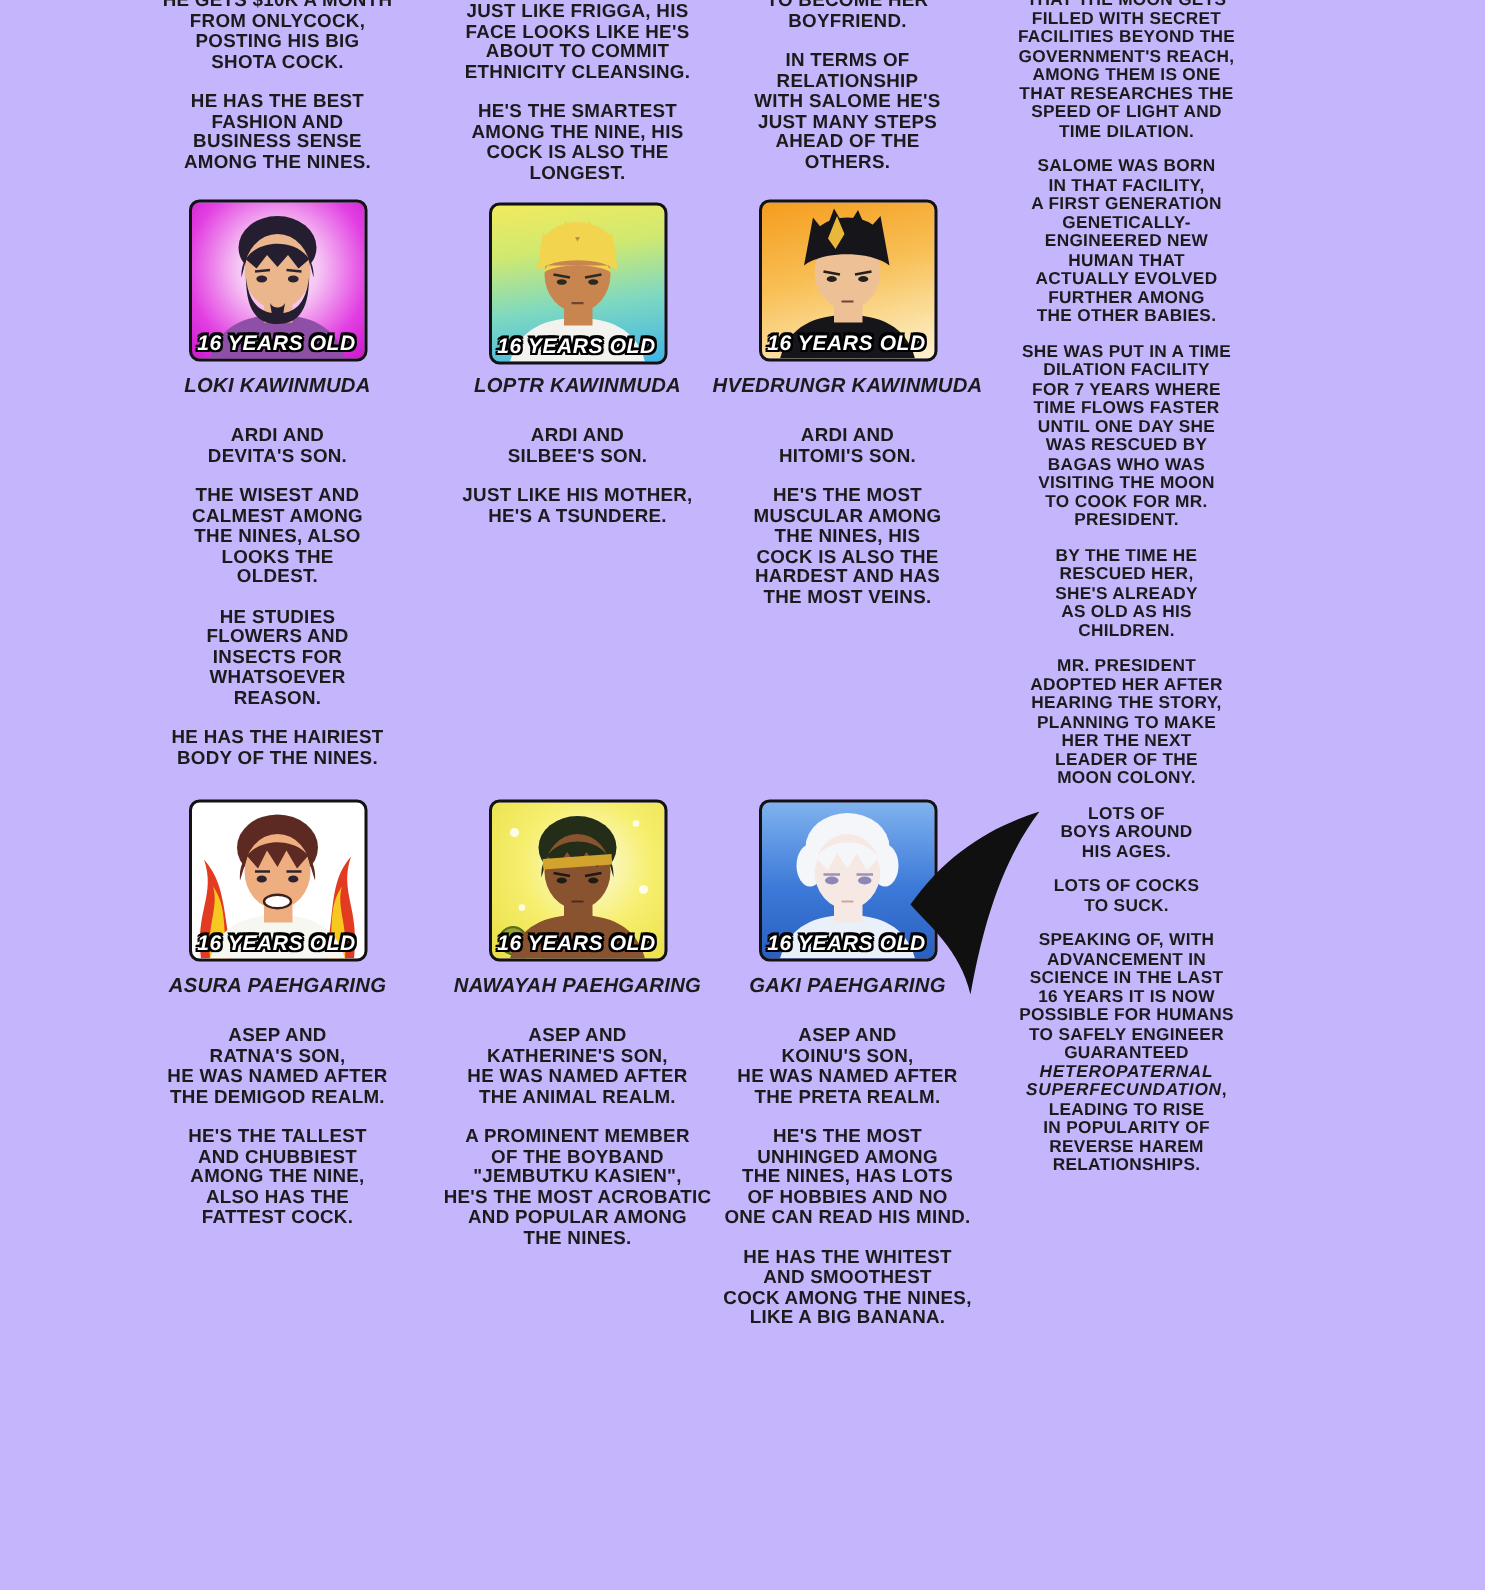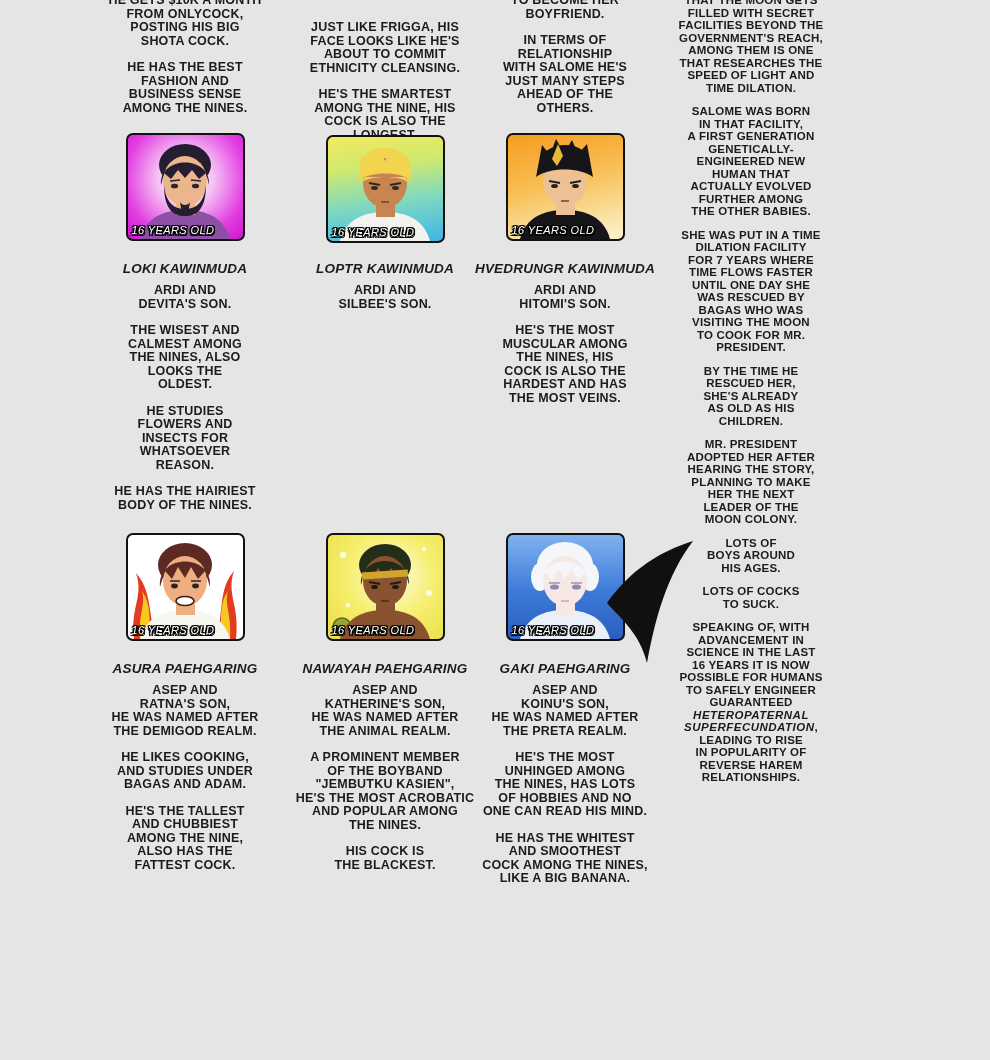--- a/index.html
+++ b/index.html
@@ -1,54 +1,54 @@
 <!DOCTYPE html>
 <html><head>
 <meta charset="utf-8">
 <style>
   html,body{margin:0;padding:0;background:#fff;}
   #canvas{
-    position:relative;width:990px;height:1060px;background:#e5e5e5;
+    position:relative;width:990px;height:1060px;background:#c4b5fd;
     overflow:hidden;
     font-family:"Liberation Sans","DejaVu Sans",sans-serif;
     color:#1b1b1b;
   }
   .col{position:absolute;top:0;height:1060px;}
   #col1{left:78px;width:214px;}
   #col2{left:275px;width:220px;}
   #col3{left:454px;width:222px;}
   #col4{left:662px;width:178px;}
 
   .blk{position:absolute;left:0;right:0;}
   
-  .b-top1{top:-6px;}   .b-top2{top:21px;}
+  .b-top1{top:-6px;}   .b-top2{top:1px;}
   .b-port1{top:133px;} .b-port1b{top:135px;}
   .b-name1{top:249px;}
   .b-mid{top:284px;}
   .b-port2{top:533px;}
   .b-name2{top:649px;}
   .b-bot{top:684px;}
   .b-flow{top:-6px;}
 
   .txt{text-align:center;font-weight:bold;}
   .txt p{white-space:pre-line;margin:0 0 13px;font-size:12.5px;line-height:13.5px;letter-spacing:.2px;}
   #col4 .txt p{font-size:11.5px;line-height:12.5px;margin:0 0 11px;}
   #col4 .gap-big{margin-top:11px;}
   .emph{font-style:italic;letter-spacing:.5px;}
 
-  .cname{text-align:center;font-weight:bold;font-style:italic;font-size:13.5px;letter-spacing:.2px;line-height:16px;margin-top:12px;}
+  .cname{text-align:center;font-weight:bold;font-style:italic;font-size:13.5px;letter-spacing:.2px;line-height:16px;}
 
   .pframe{
     width:115px;height:104px;margin:0 auto;position:relative;
     border:2.5px solid #121212;border-radius:7px;overflow:hidden;
   }
   .pframe svg{position:absolute;left:0;top:0;width:100%;height:100%;}
   .badge{
     position:absolute;left:4px;bottom:3px;z-index:3;
-    font-weight:normal;font-style:italic;font-size:11px;letter-spacing:.4px;color:#fff;
+    font-weight:bold;font-style:italic;font-size:14px;letter-spacing:.4px;color:#fff;
     text-shadow:-1.5px -1.5px 0 #000,1.5px -1.5px 0 #000,-1.5px 1.5px 0 #000,1.5px 1.5px 0 #000,0 1.5px 0 #000,0 -1.5px 0 #000,1.5px 0 0 #000,-1.5px 0 0 #000;
     white-space:nowrap;
   }
   
   .bg-loki{background:radial-gradient(circle at 50% 42%,#fdeffd 0%,#f6c6f4 32%,#e23fe2 72%,#cc17cc 100%);}
   .bg-loptr{background:linear-gradient(172deg,#f2ea5e 0%,#cfe970 30%,#7fd9c0 62%,#3fb4e8 100%);}
   .bg-hved{background:linear-gradient(165deg,#f59d1e 0%,#f8bf55 45%,#fbe3a8 82%,#fdf2d0 100%);}
   .bg-asura{background:#ffffff;}
   .bg-nawayah{background:radial-gradient(circle at 55% 40%,#fdfbe8 0%,#f6ef6f 48%,#e9de44 100%);}
   .bg-gaki{background:linear-gradient(180deg,#7fb2ef 0%,#3c79d8 55%,#2a5fc0 100%);}
@@ -132,23 +132,20 @@
         <span class="badge">16 YEARS OLD</span>
       </div>
     </div>
     <div class="blk b-name2 cname">ASURA PAEHGARING</div>
 
     <div class="blk b-bot txt">
       <p>ASEP AND
 RATNA'S SON,
 HE WAS NAMED AFTER
 THE DEMIGOD REALM.</p>
-      <p>HE LIKES COOKING,
-AND STUDIES UNDER
-BAGAS AND ADAM.</p>
       <p>HE'S THE TALLEST
 AND CHUBBIEST
 AMONG THE NINE,
 ALSO HAS THE
 FATTEST COCK.</p>
     </div>
   </div>
 
   <div class="col" id="col2">
     <div class="blk b-top2 txt">
@@ -178,20 +175,22 @@
           <path d="M53,65 L61,65" stroke="#6b4630" stroke-width="1.5" fill="none"></path>
         </svg>
         <span class="badge">16 YEARS OLD</span>
       </div>
     </div>
     <div class="blk b-name1 cname">LOPTR KAWINMUDA</div>
 
     <div class="blk b-mid txt">
       <p>ARDI AND
 SILBEE'S SON.</p>
+      <p>JUST LIKE HIS MOTHER,
+HE'S A TSUNDERE.</p>
     </div>
 
     <div class="blk b-port2">
       <div class="pframe bg-nawayah">
         <svg viewBox="0 0 115 104">
           <g fill="#ffffff" opacity="0.85">
             <circle cx="15" cy="20" r="3"></circle>
               <circle cx="96" cy="14" r="2.2"></circle>
             <circle cx="101" cy="58" r="3"></circle>
               <circle cx="20" cy="70" r="2.2"></circle>
@@ -221,22 +220,20 @@
       <p>ASEP AND
 KATHERINE'S SON,
 HE WAS NAMED AFTER
 THE ANIMAL REALM.</p>
       <p>A PROMINENT MEMBER
 OF THE BOYBAND
 "JEMBUTKU KASIEN",
 HE'S THE MOST ACROBATIC
 AND POPULAR AMONG
 THE NINES.</p>
-      <p>HIS COCK IS
-THE BLACKEST.</p>
     </div>
   </div>
 
   <div class="col" id="col3">
     <div class="blk b-top1 txt">
       <p>TO BECOME HER
 BOYFRIEND.</p>
       <p>IN TERMS OF
 RELATIONSHIP
 WITH SALOME HE'S

